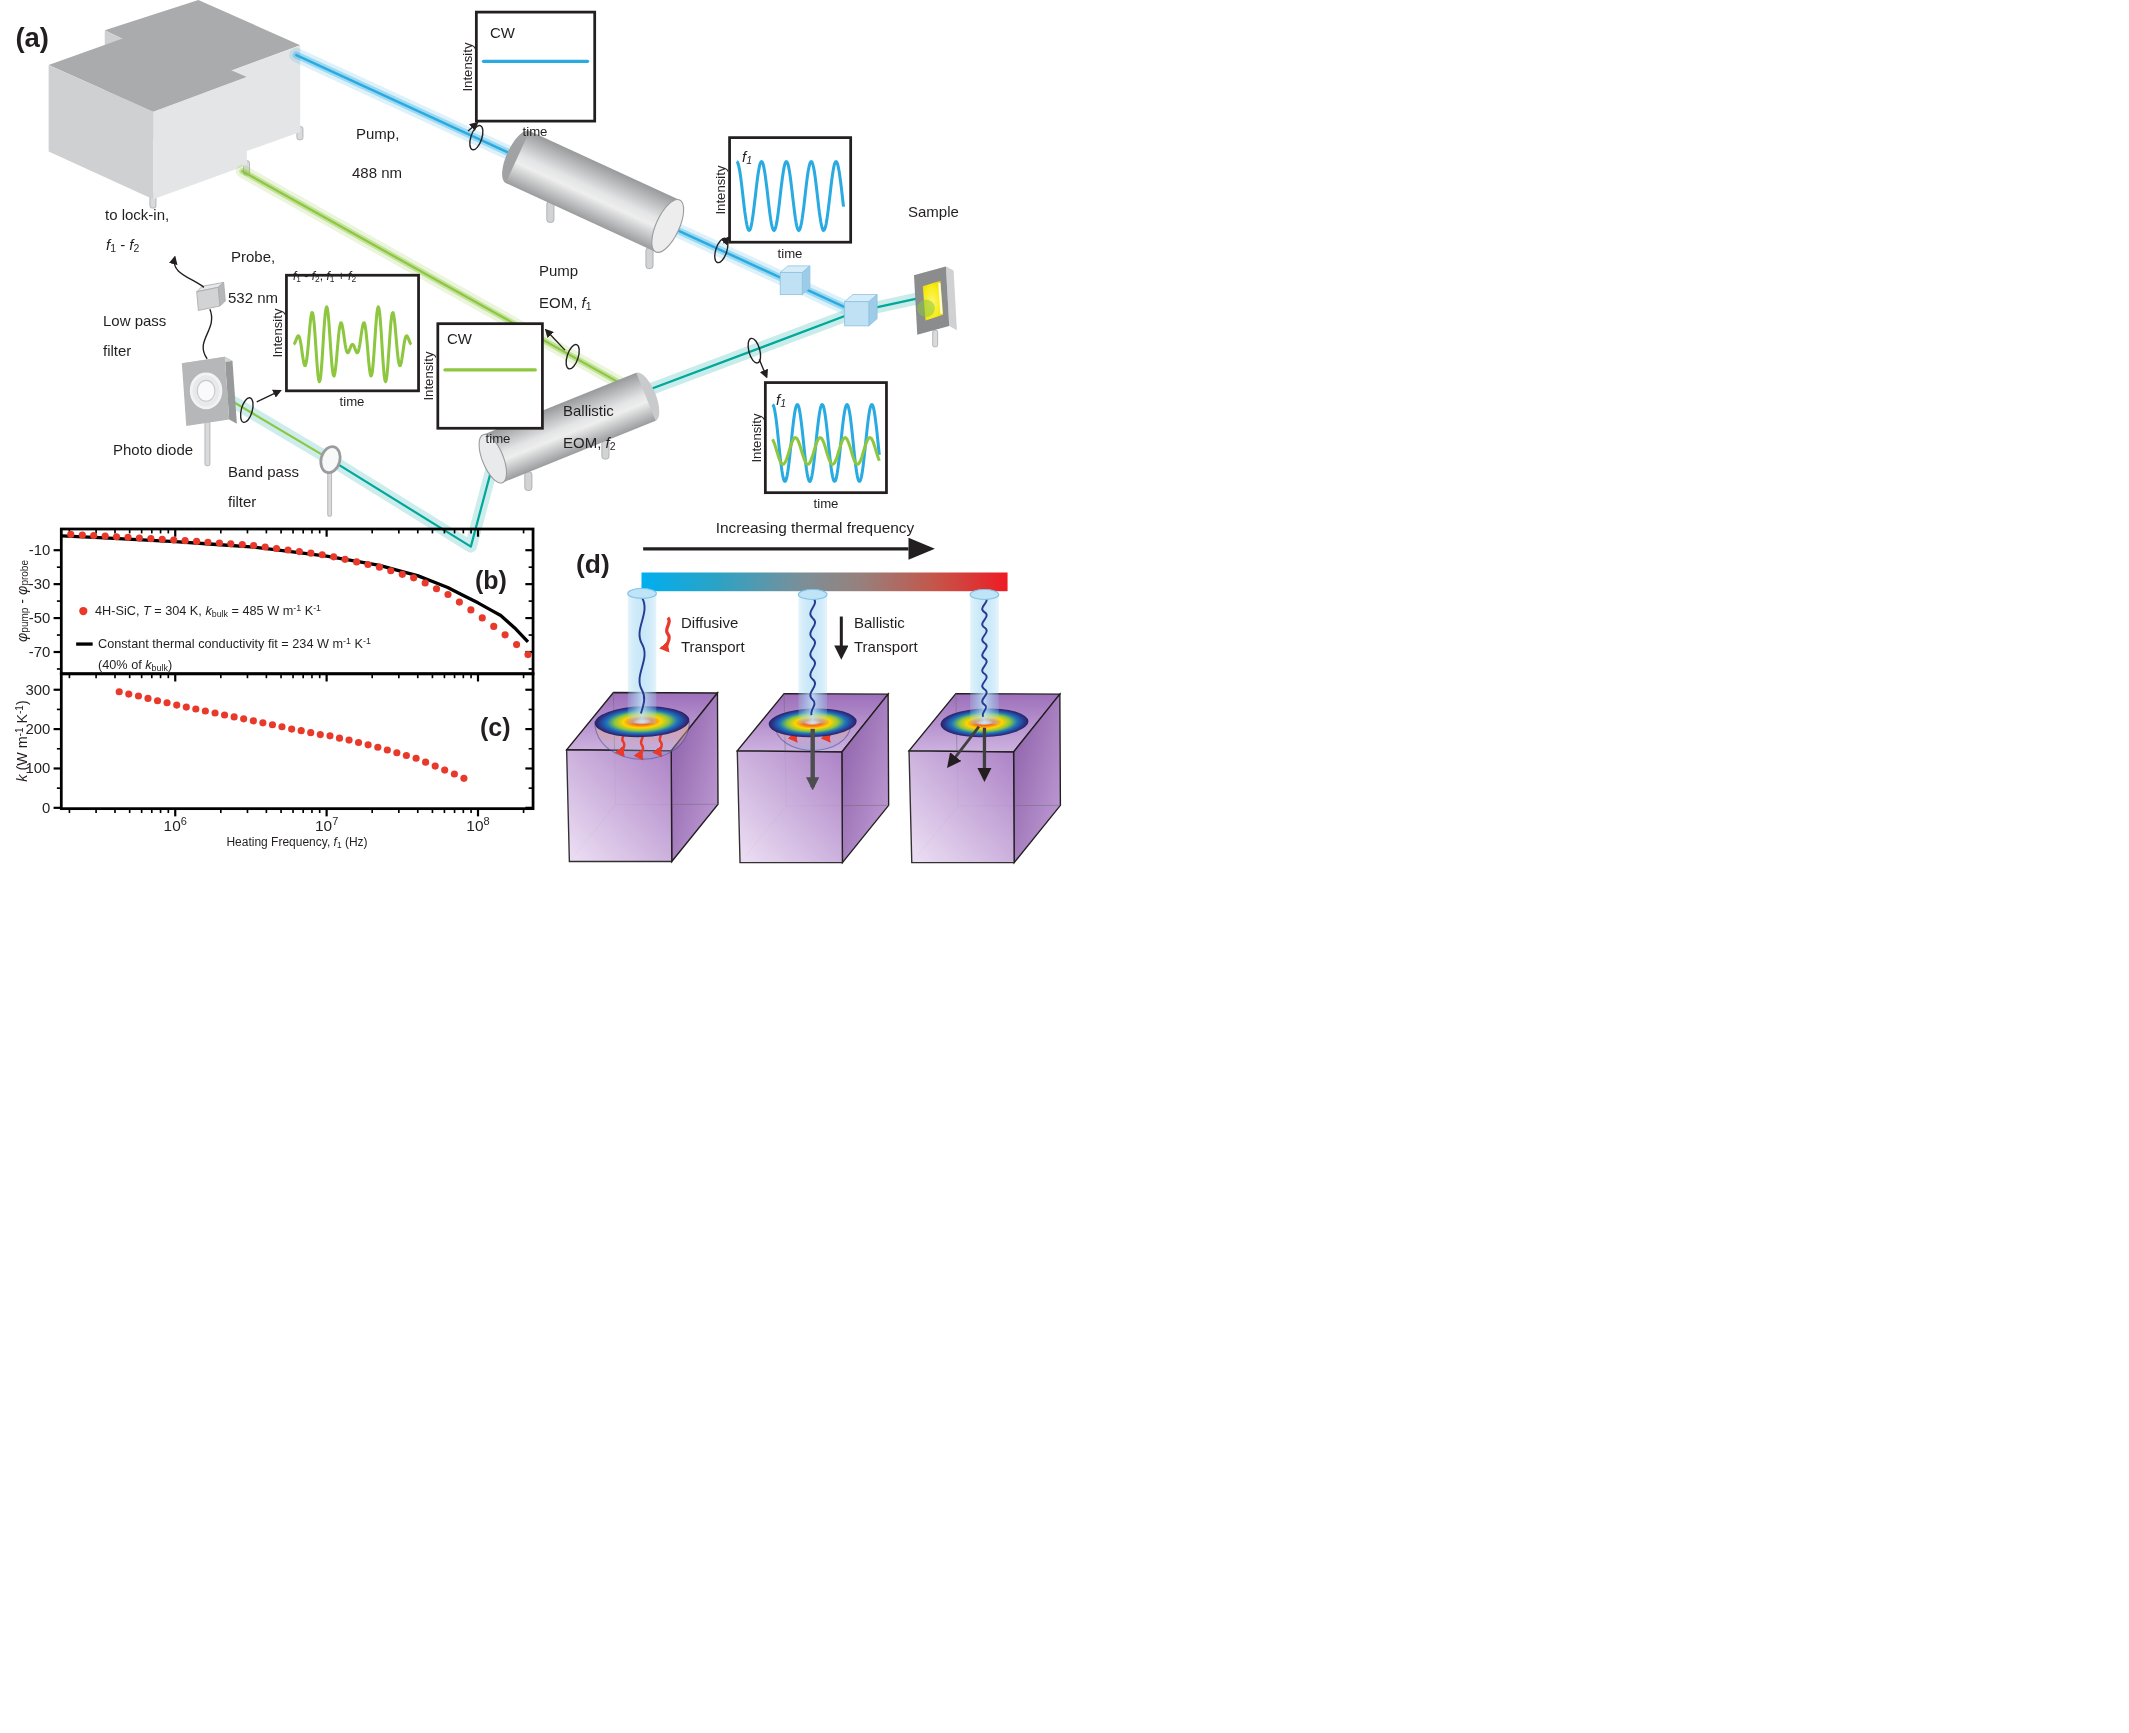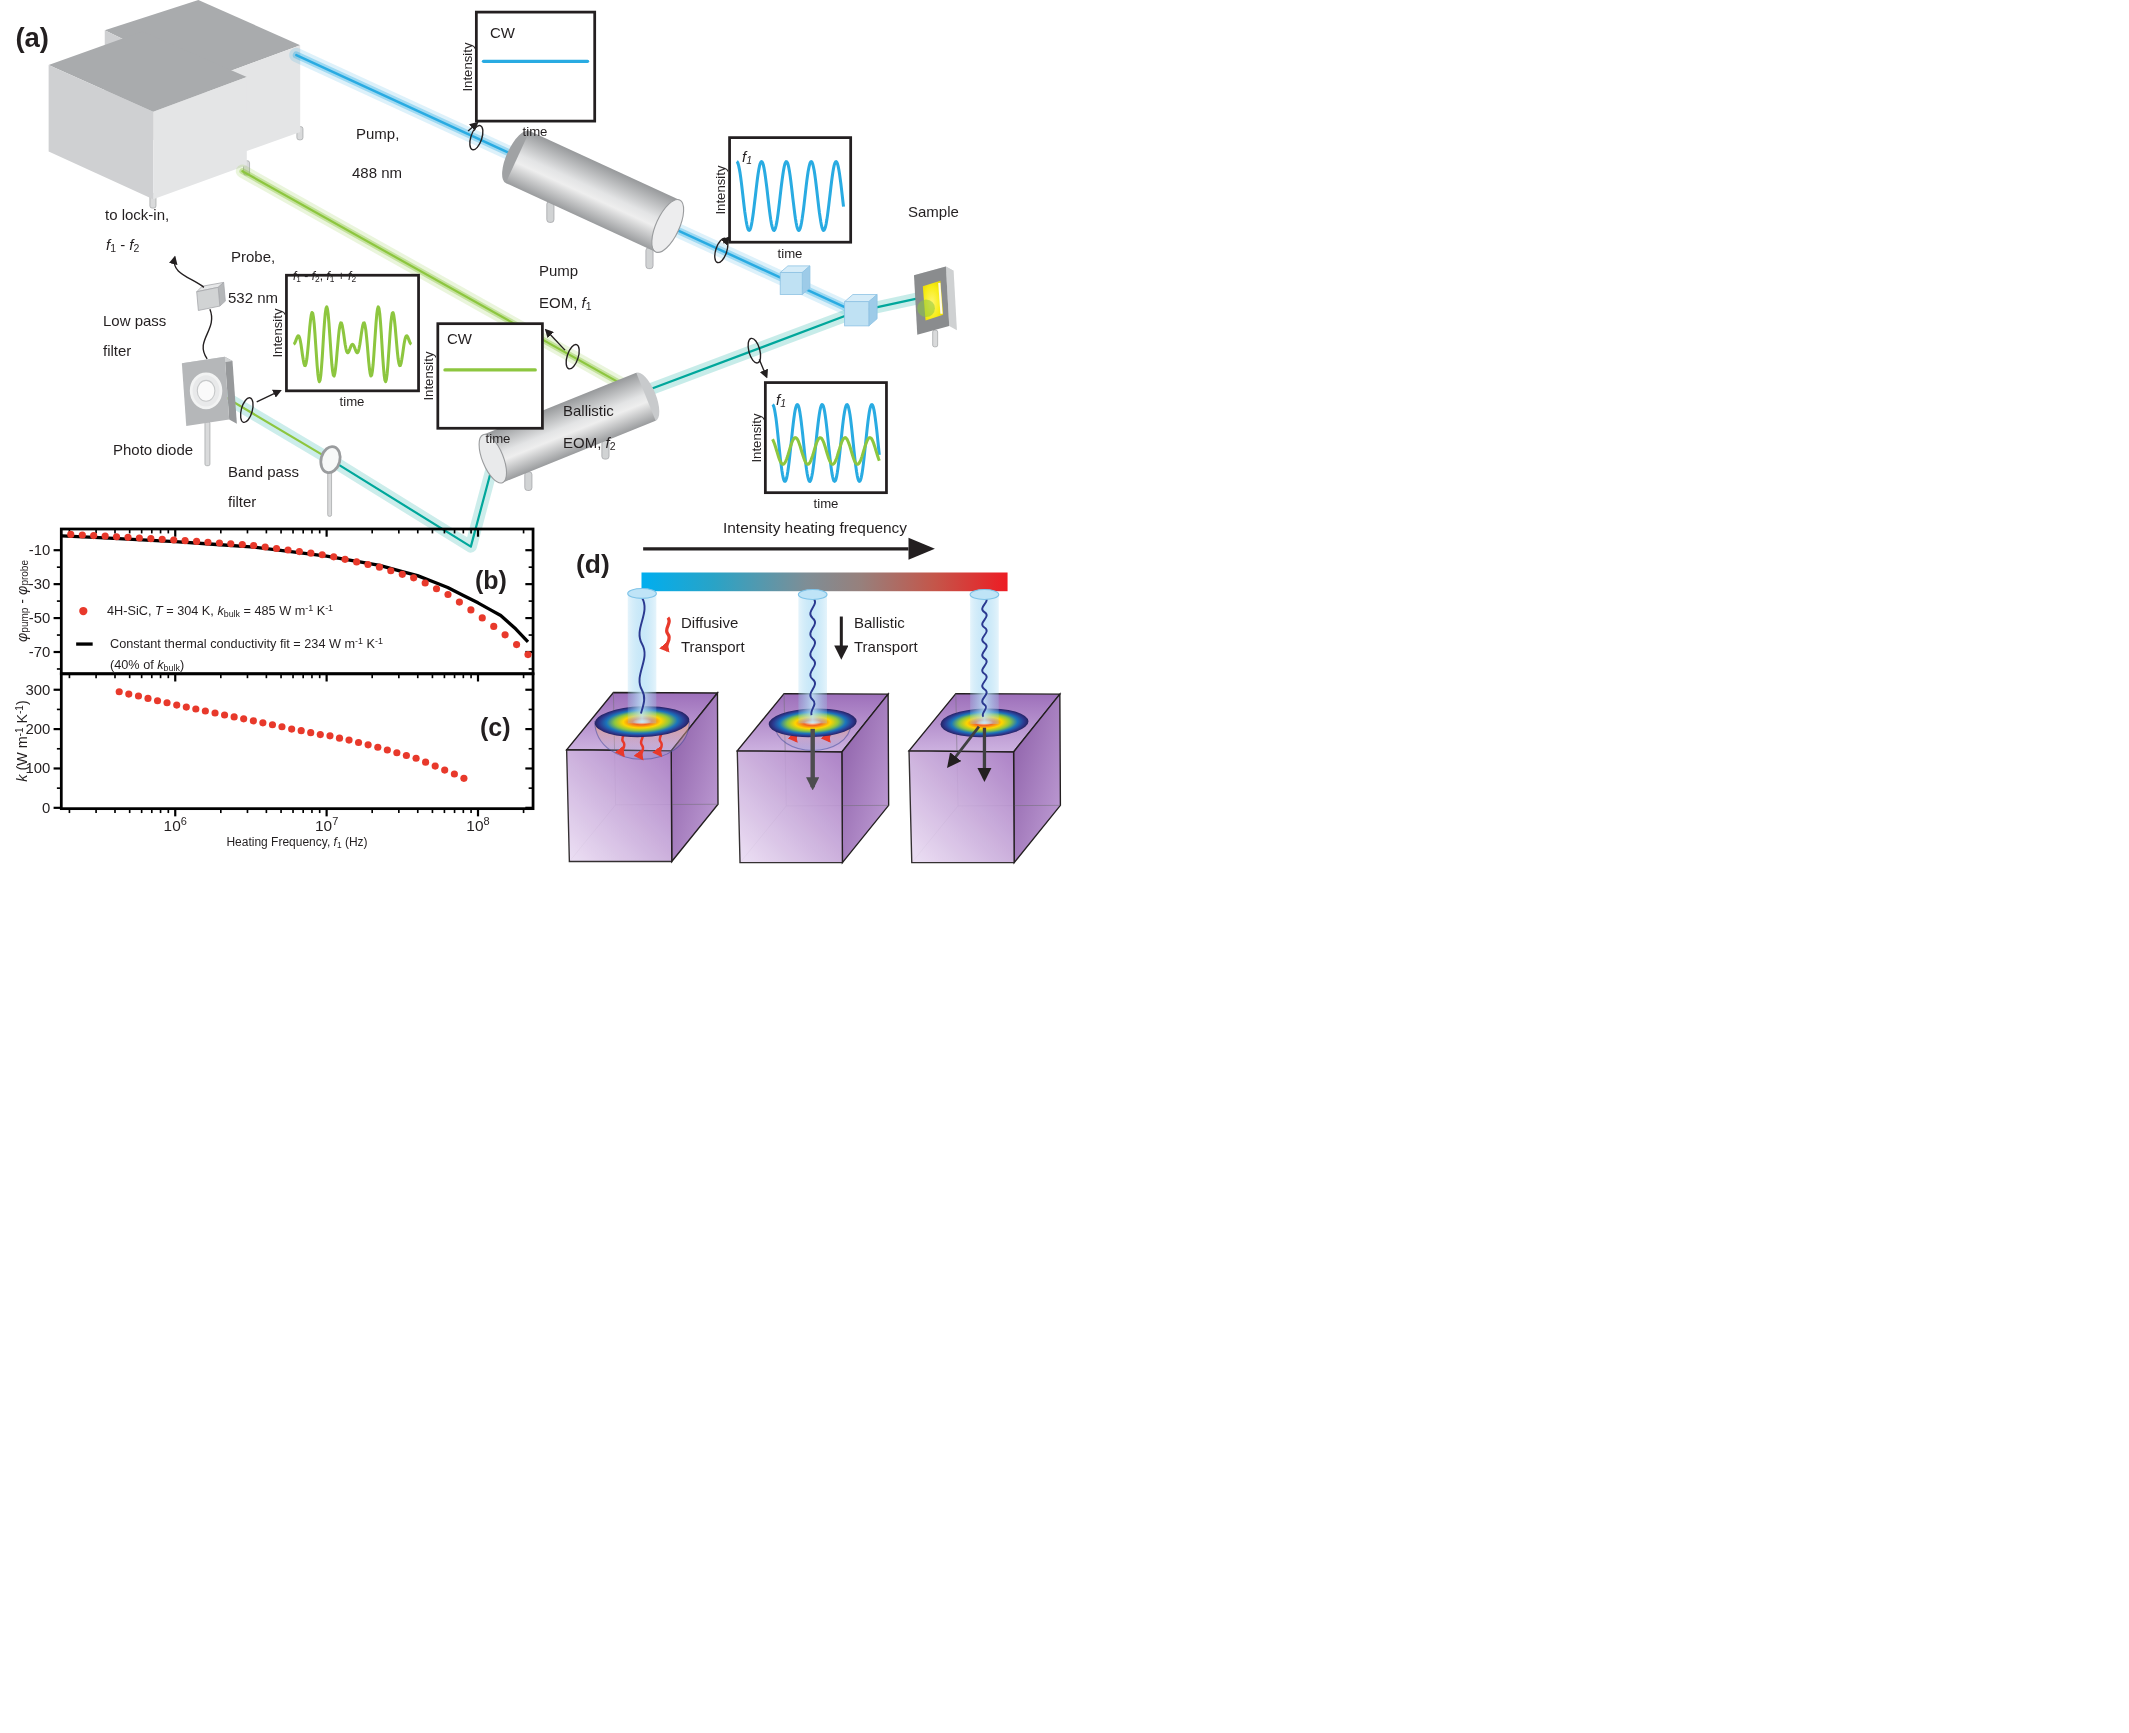--- a/index.html
+++ b/index.html
@@ -7,21 +7,21 @@
           font-family:"Liberation Sans",sans-serif;color:#231f20;overflow:hidden;}
   svg{position:absolute;left:0;top:0;}
   .lbl{position:absolute;font-size:15px;line-height:1.12;white-space:nowrap;color:#231f20;}
   .big{font-size:27.5px;font-weight:bold;}
   .panel-tag{font-size:25px;font-weight:bold;}
   .vlabel{position:absolute;font-size:13.2px;white-space:nowrap;
           transform:translate(-50%,-50%) rotate(-90deg);}
   .hlabel{position:absolute;font-size:13.2px;white-space:nowrap;transform:translate(-50%,0);}
   .inset-title{font-size:15px;}
   .small-title{font-size:12px;}
-  .leg{font-size:12.7px;margin-left:12px;}
+  .leg{font-size:12.7px;}
   .seg-i{font-style:italic;}
   .seg-sub{font-size:70%;vertical-align:-18%;}
   .seg-sup{font-size:70%;vertical-align:38%;}
 </style>
 </head>
 <body>
 
 <div id="canvas">
 
 <svg width="1065" height="867" viewBox="0 0 1934 1575">
@@ -575,20 +575,20 @@
 <div class="lbl panel-tag" style="left:480px;top:713px">(c)</div>
 <div class="vlabel" style="left:22px;top:601px;font-size:14.3px"><span class="seg-i">φ</span><span class="seg-sub">pump</span><span> - </span><span class="seg-i">φ</span><span class="seg-sub">probe</span></div>
 <div class="vlabel" style="left:22px;top:741px;font-size:14.3px"><span class="seg-i">k</span><span> (W m</span><span class="seg-sup">-1</span><span> K</span><span class="seg-sup">-1</span><span>)</span></div>
 <div class="hlabel" style="left:297px;top:835px;font-size:12px"><span>Heating Frequency, </span><span class="seg-i">f</span><span class="seg-sub">1</span><span> (Hz)</span></div>
 
 <div class="lbl leg" style="left:95px;top:604px"><span>4H-SiC, </span><span class="seg-i">T</span><span> = 304 K, </span><span class="seg-i">k</span><span class="seg-sub">bulk</span><span> = 485 W m</span><span class="seg-sup">-1</span><span> K</span><span class="seg-sup">-1</span></div>
 <div class="lbl leg" style="left:98px;top:637px"><span>Constant thermal conductivity fit = 234 W m</span><span class="seg-sup">-1</span><span> K</span><span class="seg-sup">-1</span></div>
 <div class="lbl leg" style="left:98px;top:658px"><span>(40% of </span><span class="seg-i">k</span><span class="seg-sub">bulk</span><span>)</span></div>
 
 <div class="lbl panel-tag" style="left:576px;top:550px;font-size:26.4px">(d)</div>
-<div class="hlabel" style="left:815px;top:519px;font-size:15.4px">Intensity heating frequency</div>
+<div class="hlabel" style="left:815px;top:519px;font-size:15.4px">Increasing thermal frequency</div>
 <div class="lbl" style="left:681px;top:615px">Diffusive</div>
 <div class="lbl" style="left:681px;top:639px">Transport</div>
 <div class="lbl" style="left:854px;top:615px">Ballistic</div>
 <div class="lbl" style="left:854px;top:639px">Transport</div>
 
 </div>
 
 
 </body></html>

